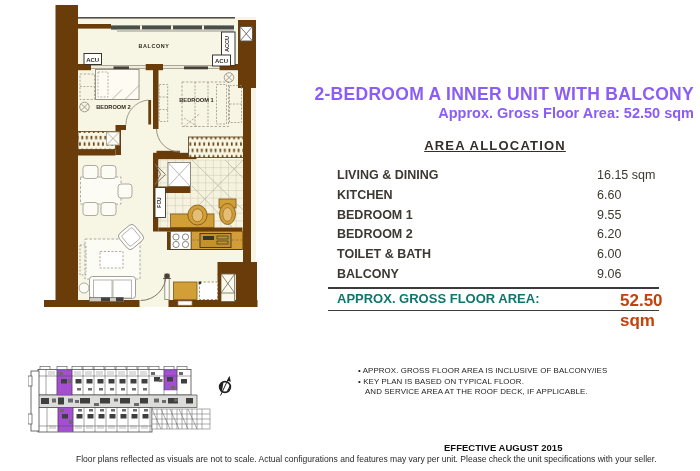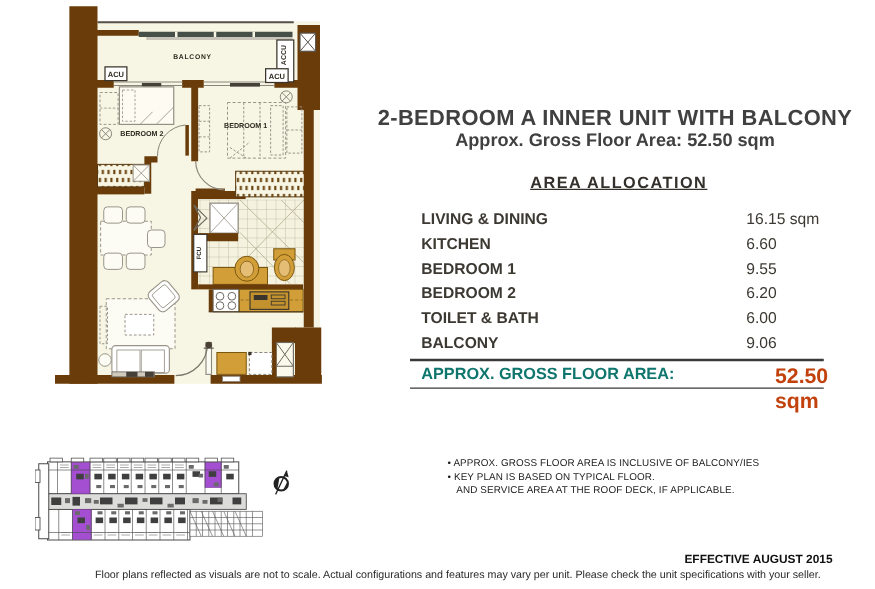--- a/index.html
+++ b/index.html
@@ -274,21 +274,21 @@
     <rect x="89.5" y="297.5" width="34" height="4" fill="#cfcabc" stroke="#6e6a60" stroke-width="0.7"></rect>
     <rect x="101" y="297.5" width="9" height="4" fill="#454038"></rect>
     <rect x="116" y="297.5" width="7" height="4" fill="#454038"></rect>
   </g>
 
   <circle cx="84" cy="288" r="5" fill="#fdfcf4" stroke="#9a958a" stroke-width="0.8"></circle>
 
   <rect x="80" y="245" width="6" height="30" fill="none" stroke="#9a958a" stroke-width="0.8" stroke-dasharray="2 1.5"></rect>
 </svg>
 
-<div class="abs" style="left:290px;top:84px;width:404px;text-align:center;color:#404040;">
+<div class="abs" style="left:290px;top:84px;width:404px;text-align:right;color:#8b5cf6;">
   <div id="title" style="font-size:17.5px;font-weight:bold;letter-spacing:0.3px;white-space:nowrap;">2-BEDROOM A INNER UNIT WITH BALCONY</div>
   <div id="subtitle" style="font-size:14.5px;font-weight:bold;margin-top:0px;white-space:nowrap;">Approx. Gross Floor Area: 52.50 sqm</div>
 </div>
 
 <div class="abs" style="left:330px;top:138px;width:330px;text-align:center;font-size:13px;font-weight:bold;color:#33302b;letter-spacing:1.2px;text-decoration:underline;">AREA ALLOCATION</div>
 
 <div class="abs" style="left:337px;top:0;width:330px;font-size:12.5px;color:#3c3933;">
   <div class="abs" style="top:168px;font-weight:bold;">LIVING &amp; DINING</div>
     <div class="abs" style="top:168px;left:260px;">16.15 sqm</div>
   <div class="abs" style="top:188px;font-weight:bold;">KITCHEN</div>
@@ -309,21 +309,21 @@
 <div class="abs" style="left:620px;top:291px;font-size:17px;font-weight:bold;color:#c2410c;">52.50 sqm</div>
 
 <div class="abs" style="left:328px;top:309.5px;width:331px;height:1.6px;background:#3a3a3a;"></div>
 
 <div class="abs" style="left:358px;top:366px;font-size:7.9px;color:#1c1c1c;line-height:10.7px;letter-spacing:0.1px;">
   <div>• APPROX. GROSS FLOOR AREA IS INCLUSIVE OF BALCONY/IES</div>
   <div>• KEY PLAN IS BASED ON TYPICAL FLOOR.</div>
   <div style="padding-left:7px;">AND SERVICE AREA AT THE ROOF DECK, IF APPLICABLE.</div>
 </div>
 
-<div class="abs" style="left:466px;top:442px;width:200px;text-align:right;font-size:9.5px;font-weight:bold;color:#111;">EFFECTIVE AUGUST 2015</div>
+<div class="abs" style="left:444px;top:442px;width:200px;text-align:left;font-size:9.5px;font-weight:bold;color:#111;">EFFECTIVE AUGUST 2015</div>
 
 <div class="abs" style="left:76px;top:454px;white-space:nowrap;font-size:8.55px;color:#2a2a2a;">Floor plans reflected as visuals are not to scale. Actual configurations and features may vary per unit. Please check the unit specifications with your seller.</div>
 
 <svg class="abs" style="left:28px;top:362px" width="205" height="78" viewBox="0 0 205 78">
 
   <rect x="10" y="7.5" width="153" height="25.5" fill="#ffffff" stroke="#4a4a4a" stroke-width="0.8"></rect>
 
   <rect x="10" y="45.5" width="114" height="24.5" fill="#ffffff" stroke="#4a4a4a" stroke-width="0.8"></rect>
 
   <rect x="4" y="33" width="165" height="12.5" fill="#dcdcda" stroke="#4a4a4a" stroke-width="0.7"></rect>

